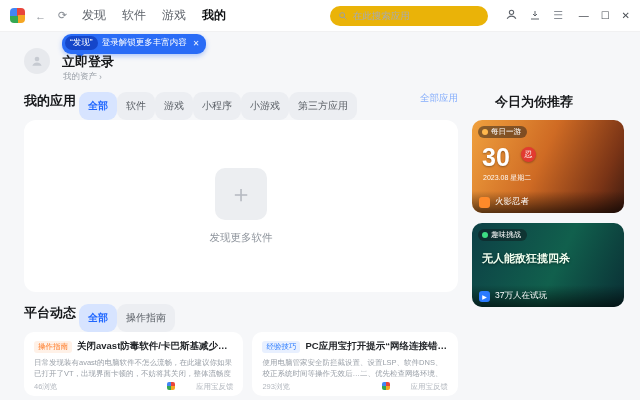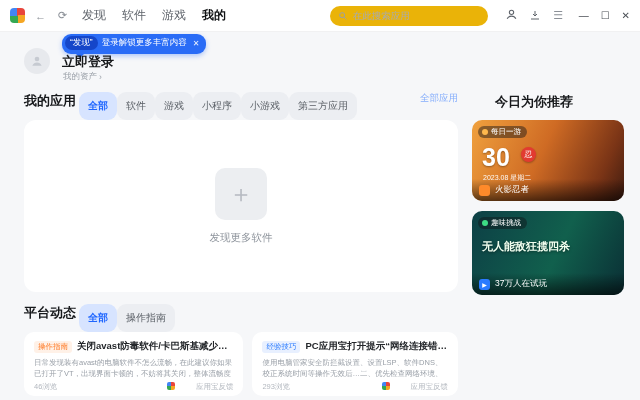--- a/index.html
+++ b/index.html
@@ -42,21 +42,21 @@
   .pill.active{background:#d7e4ff;color:#1f66ff;font-weight:bold;}
   .all-link{margin-left:auto;font-size:9.5px;color:#86aefc;cursor:pointer;}
 
   .empty-card{margin-top:8px;height:172px;background:#fff;border-radius:12px;display:flex;flex-direction:column;align-items:center;justify-content:center;gap:11px;}
   .plus-tile{width:52px;height:52px;background:#eceef1;border-radius:10px;display:flex;align-items:center;justify-content:center;font-size:24px;color:#b6bac1;cursor:pointer;}
   .empty-text{font-size:10.5px;color:#8f959d;}
 
   
   .rec-head{height:20px;display:flex;align-items:center;margin-left:23px;}
   .rec-card{border-radius:10px;position:relative;overflow:hidden;color:#fff;cursor:pointer;}
-  .rec1{height:81px;margin-top:8px;background:linear-gradient(115deg,#f0a13e,#cf6b24 45%,#7a3416 82%,#401c10);}
+  .rec1{height:93px;margin-top:8px;background:linear-gradient(115deg,#f0a13e,#cf6b24 45%,#7a3416 82%,#401c10);}
   .badge{position:absolute;top:6px;left:6px;background:rgba(15,17,22,.45);border-radius:8px;padding:1px 6px 1px 4px;font-size:7.5px;display:flex;align-items:center;gap:3px;}
   .bdot{width:6px;height:6px;border-radius:50%;background:#ffb84d;}
   .bdot.green{background:#3ddc84;}
   .day{position:absolute;left:10px;top:25px;font-size:25px;font-weight:bold;line-height:1;text-shadow:0 1px 2px rgba(0,0,0,.35);}
   .emblem{position:absolute;left:49px;top:27px;width:15px;height:15px;background:#e23b30;border-radius:50%;font-size:8px;display:flex;align-items:center;justify-content:center;box-shadow:0 1px 2px rgba(0,0,0,.3);}
   .rdate{position:absolute;left:11px;top:53px;font-size:7px;opacity:.95;}
   .rec-bottom{position:absolute;left:0;right:0;bottom:0;height:22px;background:linear-gradient(180deg,transparent,rgba(0,0,0,.6));display:flex;align-items:center;gap:5px;padding:0 7px;}
   .game-ico{width:11px;height:11px;border-radius:3px;background:#ff8a2a;flex:none;}
   .play-ico{width:11px;height:11px;border-radius:3px;background:#2a7bff;flex:none;display:flex;align-items:center;justify-content:center;font-size:6px;color:#fff;}
   .rb-text{font-size:8.5px;}

